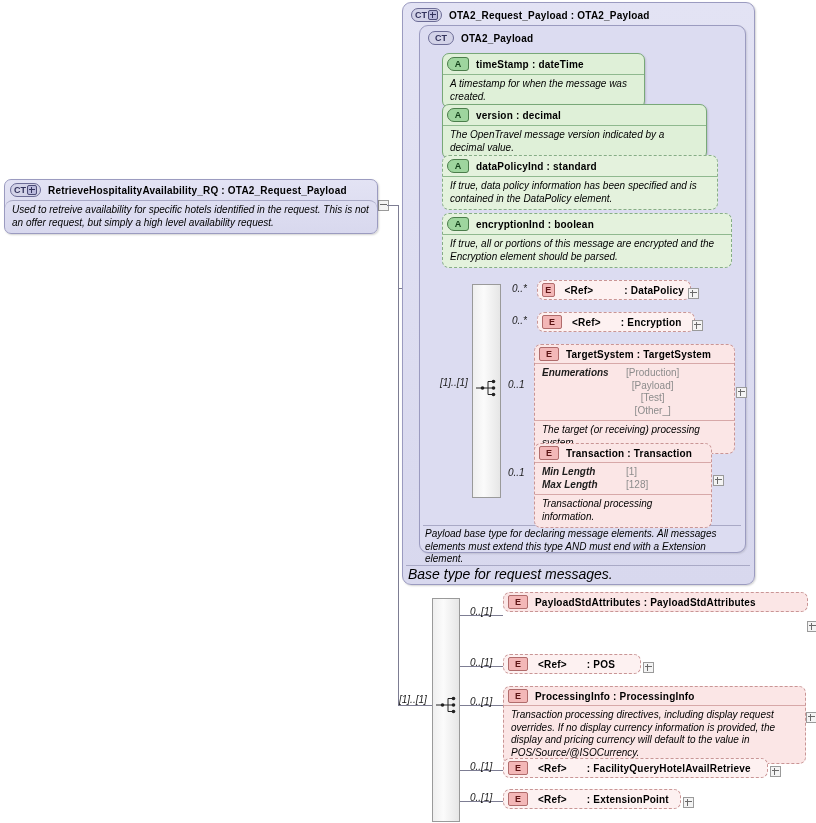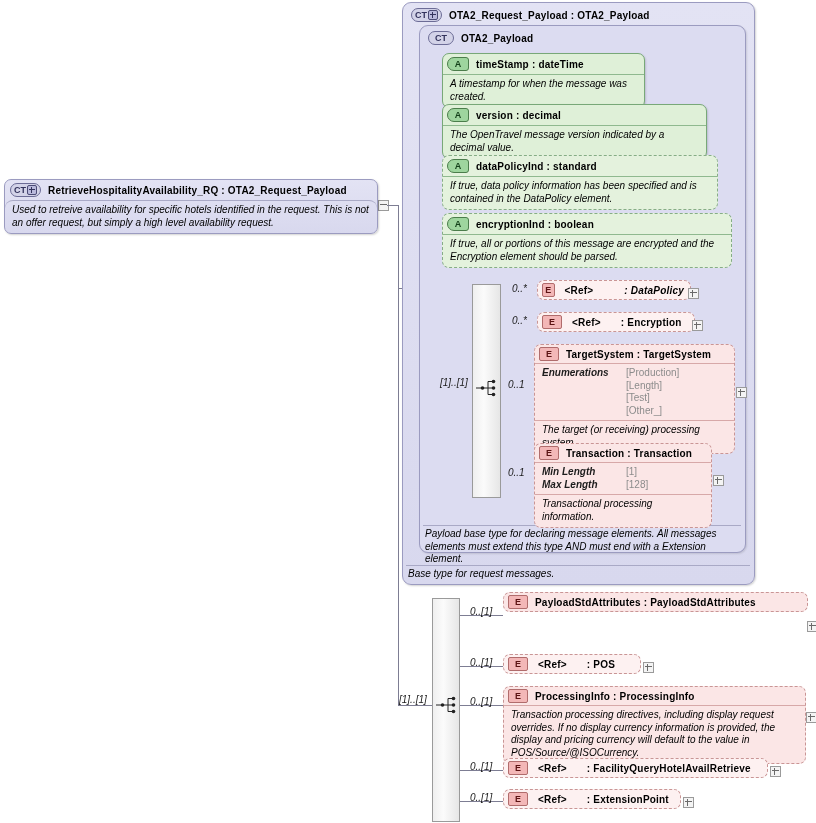--- a/index.html
+++ b/index.html
@@ -190,21 +190,21 @@
   }
   .facets .frow { display: flex; }
   .facets .fname {
     font-style: italic;
     color: #1c1c1c;
     width: 84px;
     flex: none;
     font-weight: bold;
   }
   .facets .fvals { color: #8c8c8c; }
-  .facets .fvals div { white-space: nowrap; }
+  .facets .fvals div { white-space: nowrap; text-align: center; }
 </style>
 </head>
 <body>
 
 <div class="collapse" style="left:378px; top:200px;"></div>
 <div class="hline" style="left:387px; top:205px; width:12px;"></div>
 <div class="vline" style="left:398px; top:205px; height:500px;"></div>
 <div class="hline" style="left:398px; top:288px; width:25px;"></div>
 <div class="hline" style="left:398px; top:705px; width:35px;"></div>
 
@@ -237,21 +237,21 @@
 </div>
 
 <div class="node purple-solid" style="left:402px; top:2px; width:353px; height:583px; border-radius:9px;"></div>
 <div class="node-title abs" style="left:406px; top:5px;">
   <span class="badge badge-ct">
     CT<span class="plus"></span>
   </span>
   <span class="label">OTA2_Request_Payload : OTA2_Payload</span>
 </div>
 <div class="hline" style="left:406px; top:565px; width:344px; border-top-color:#a9a9c6;"></div>
-<div class="abs" style="left:408px; top:568px; width:340px; font-style:italic; font-size:10px; line-height:12.5px;">Base type for request messages.</div>
+<div class="abs" style="left:408px; top:568px; width:340px; font-style:italic; font-size:14px; line-height:12.5px;">Base type for request messages.</div>
 
 <div class="node purple-inner" style="left:419px; top:25px; width:327px; height:528px; border-radius:9px; box-shadow:1px 1px 2px rgba(0,0,0,0.12);"></div>
 <div class="node-title abs" style="left:423px; top:28px;">
   <span class="badge badge-ct">CT</span>
   <span class="label">OTA2_Payload</span>
 </div>
 <div class="hline" style="left:423px; top:525px; width:318px; border-top-color:#a9a9c6;"></div>
 <div class="abs" style="left:425px; top:528px; width:312px; font-style:italic; font-size:10px; line-height:12.5px;">Payload base type for declaring message elements. All messages elements must extend this type AND must end with a Extension element.</div>
 
 <div class="node green-solid" style="left:442px; top:53px; width:203px;">
@@ -299,21 +299,21 @@
   <circle cx="18.5" cy="3.5" r="1.8" fill="#222"></circle>
   <circle cx="18.5" cy="10" r="1.8" fill="#222"></circle>
   <circle cx="18.5" cy="16.5" r="1.8" fill="#222"></circle>
 </svg>
 
 <div class="card" style="left:512px; top:283px;">0..*</div>
 <div class="node nofill-dashed" style="left:537px; top:280px; width:154px;">
   <div class="node-title" style="padding:2px 6px 2px 4px; gap:10px;">
     <span class="badge badge-e">E</span>
     <span class="label">&lt;Ref&gt;</span>
-    <span class="label" style="margin-left:21px;font-style:italic;">: DataPolicy</span>
+    <span class="label" style="margin-left:21px;">: DataPolicy</span>
   </div>
 </div>
 <div class="expand" style="left:688px; top:288px;"></div>
 
 <div class="card" style="left:512px; top:315px;">0..*</div>
 <div class="node nofill-dashed" style="left:537px; top:312px; width:158px;">
   <div class="node-title" style="padding:2px 6px 2px 4px; gap:10px;">
     <span class="badge badge-e">E</span>
     <span class="label">&lt;Ref&gt;</span>
     <span class="label" style="margin-left:10px;">: Encryption</span>
@@ -325,21 +325,21 @@
 <div class="node red-dashed" style="left:534px; top:344px; width:201px;">
   <div class="node-title" style="padding:2px 6px 2px 4px;">
     <span class="badge badge-e">E</span>
     <span class="label">TargetSystem : TargetSystem</span>
   </div>
   <div class="facets">
     <div class="frow">
       <div class="fname">Enumerations</div>
       <div class="fvals">
         <div>[Production]</div>
-        <div>[Length]</div>
+        <div>[Payload]</div>
         <div>[Test]</div>
         <div>[Other_]</div>
       </div>
     </div>
   </div>
   <div class="doc">The target (or receiving) processing system.</div>
 </div>
 <div class="expand" style="left:736px; top:387px;"></div>
 
 <div class="card" style="left:508px; top:467px;">0..1</div>

